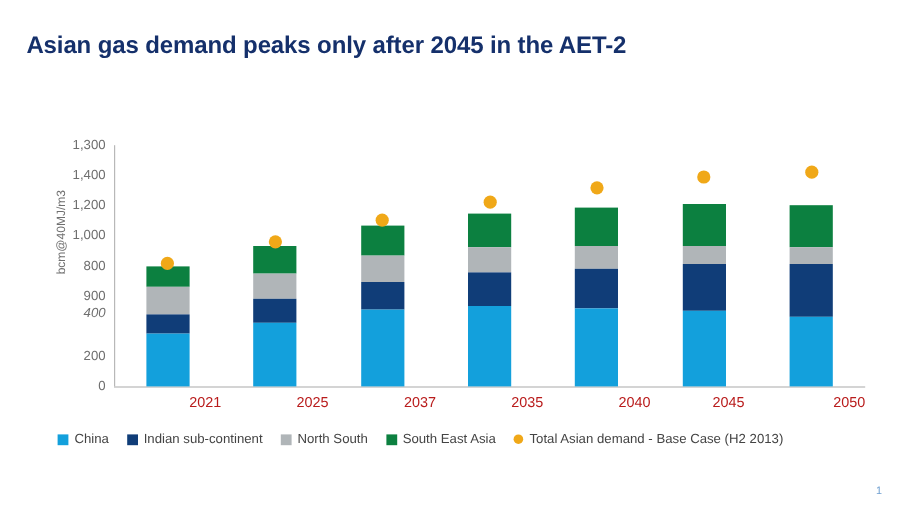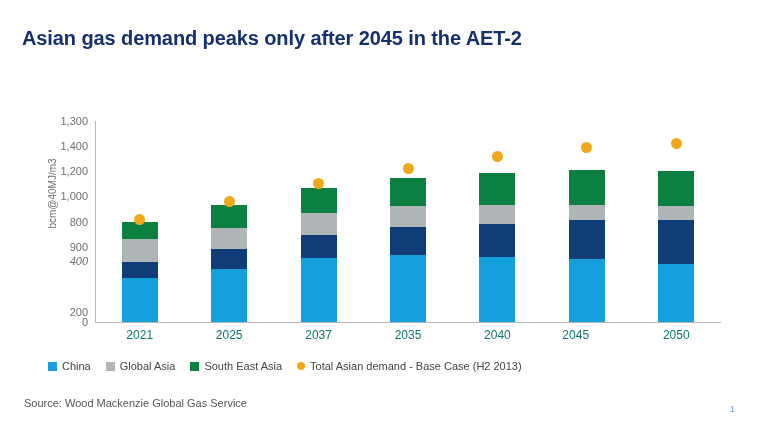--- a/index.html
+++ b/index.html
@@ -165,22 +165,22 @@
   .x-labels {
     position: absolute;
     left: 95px;
     top: 328px;
     width: 626px;
     height: 18px;
   }
   .x-label {
     position: absolute;
     font-size: 12px;
-    color: #0f766e;
-    text-align: center;
+    color: #b91c1c;
+    text-align: right;
     white-space: nowrap;
   }
 
   
   .legend {
     position: absolute;
     left: 48px;
     top: 360px;
     display: flex;
     align-items: center;
@@ -228,21 +228,21 @@
 
 <div class="slide">
 
 
   <div class="title">Asian gas demand peaks only after 2045 in the AET-2</div>
 
   <div class="chart-wrap">
     <div class="axis-y-title">bcm@40MJ/m3</div>
     <div class="y-labels" id="y-labels">
         <div class="y-label" style="top: 203px;">0</div>
-        <div class="y-label" style="top: 177.875px; margin-top: 15px;">200</div>
+        <div class="y-label" style="top: 177.875px;">200</div>
         <div class="y-label" style="top: 142px; font-style: italic;">400</div>
         <div class="y-label" style="top: 127.625px;">900</div>
         <div class="y-label" style="top: 102.5px;">800</div>
         <div class="y-label" style="top: 77.375px;">1,000</div>
         <div class="y-label" style="top: 52.25px;">1,200</div>
         <div class="y-label" style="top: 27.125px;">1,400</div>
         <div class="y-label" style="top: 2px;">1,300</div>
       </div>
     <div class="axis-line-v"></div>
     <div class="axis-line-h"></div>
@@ -321,29 +321,32 @@
         <div class="x-label" style="left: 536.571px; width: 89.4286px;">2050</div>
       </div>
   </div>
 
   <div class="legend" id="legend">
       <div class="legend-item">
         <span class="legend-swatch" style="background: rgb(19, 160, 220);"></span>
         <span>China</span>
       </div>
       <div class="legend-item">
+        <span class="legend-swatch" style="background: rgb(16, 61, 120);"></span>
+        <span>Indian sub-continent</span>
+      </div>
+      <div class="legend-item">
         <span class="legend-swatch" style="background: rgb(176, 181, 184);"></span>
-        <span>Global Asia</span>
+        <span>North South</span>
       </div>
       <div class="legend-item">
         <span class="legend-swatch" style="background: rgb(12, 128, 64);"></span>
         <span>South East Asia</span>
       </div>
       <div class="legend-item">
         <span class="legend-swatch round" style="background: rgb(240, 168, 24);"></span>
         <span>Total Asian demand - Base Case (H2 2013)</span>
       </div>
     </div>
 
-  <div class="source">Source: Wood Mackenzie Global Gas Service</div>
   <div class="page-num">1</div>
 
 </div>
 
 </body></html>

